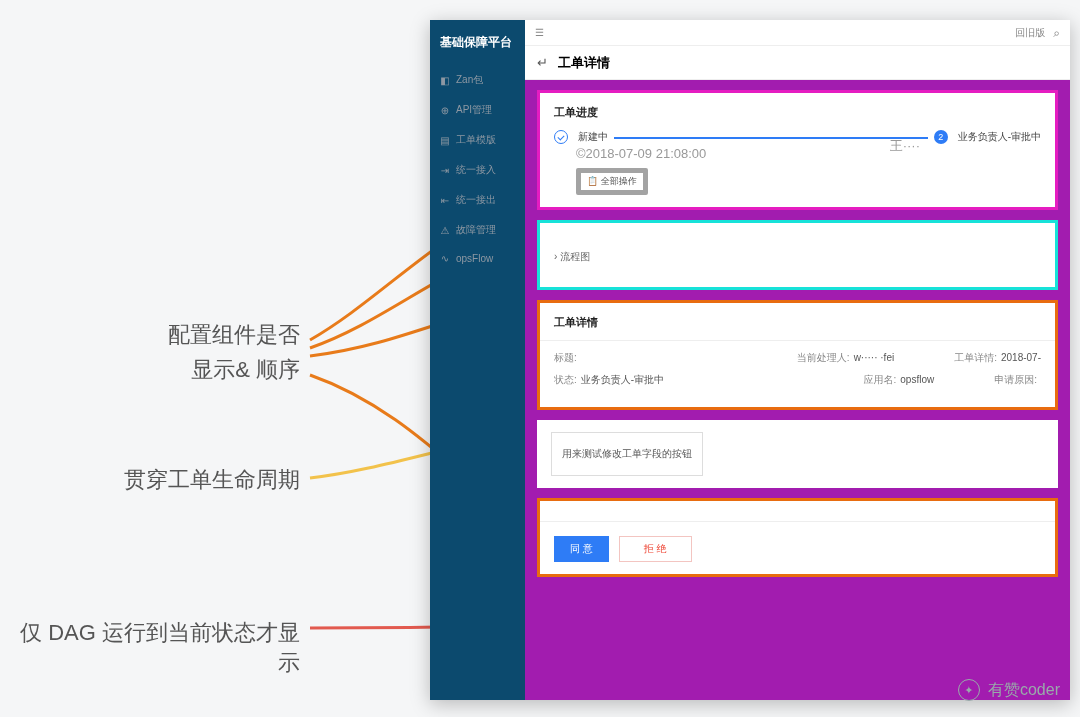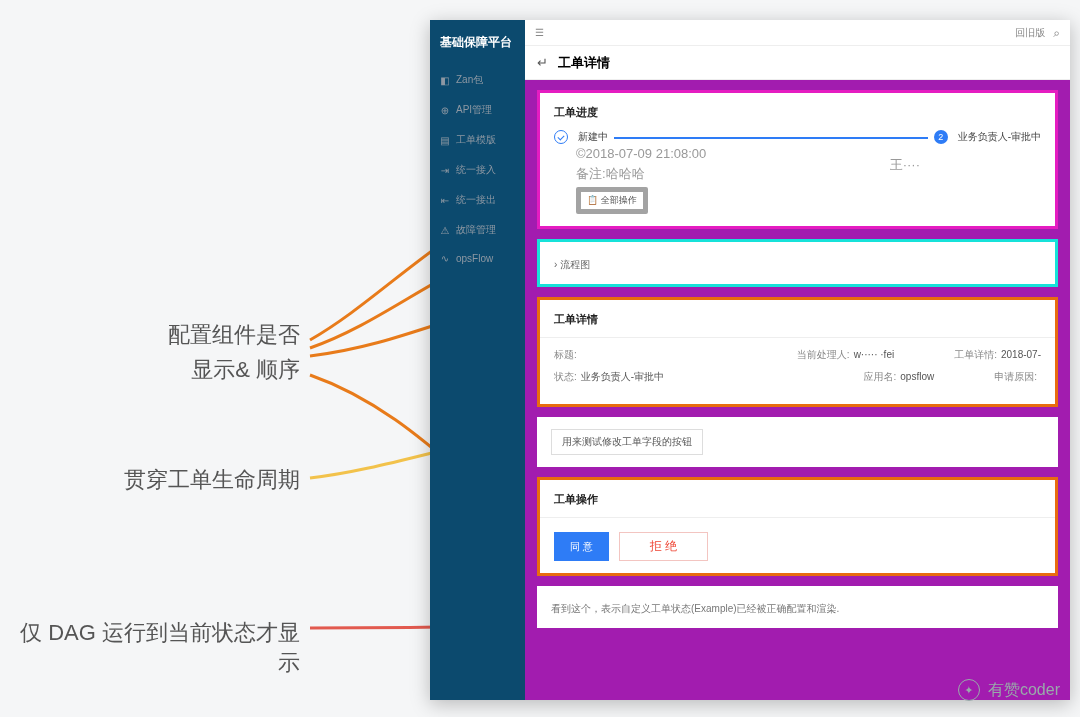--- a/index.html
+++ b/index.html
@@ -29,27 +29,27 @@
   .chk::after { content:""; position:absolute; left:3px; top:4px; width:5px; height:3px; border-left:1.5px solid #2e7cf6; border-bottom:1.5px solid #2e7cf6; transform:rotate(-45deg); }
   .num { width:14px; height:14px; background:#2e7cf6; color:#fff; border-radius:50%; font-size:9px; display:flex; align-items:center; justify-content:center; }
   .step-line { flex:1; height:2px; background:#2e7cf6; margin-top:7px; }
   .step-lbl { font-size:10px; color:#444; margin-left:4px; white-space:nowrap; }
   .sub { font-size:13px; color:#999; margin-left:22px; line-height:1.5; }
   .opbtn { display:inline-block; border:5px solid #a3a3a3; border-radius:2px; font-size:9px; color:#555; padding:2px 6px; margin-top:4px; margin-left:22px; cursor:pointer; }
   .link-expand { font-size:10px; color:#666; cursor:pointer; }
   .detail-row { display:flex; gap:60px; font-size:10px; color:#555; margin-bottom:8px; }
   .detail-row .k { color:#888; margin-right:4px; }
   .note { font-size:10px; color:#777; }
-  .testbtn { display:inline-block; border:1px solid #ddd; font-size:10px; color:#555; padding:5px 10px; cursor:pointer; }
+  .testbtn { display:inline-block; border:1px solid #ddd; font-size:10px; color:#555; padding:14px 10px; cursor:pointer; }
   .op-row { display:flex; align-items:flex-start; gap:8px; }
   .op-row .lbl { font-size:10px; color:#555; margin-top:4px; }
   .op-row textarea { width:300px; height:55px; border:1px solid #ddd; resize:none; font-size:10px; }
   .btns { display:flex; gap:10px; margin-top:14px; }
   .b-primary { background:#2e7cf6; color:#fff; border:none; font-size:10px; padding:2px 16px; cursor:pointer; }
-  .b-danger  { background:#fff; color:#e43; border:1px solid #f3c5c1; font-size:12px; padding:5px 30px; cursor:pointer; }
+  .b-danger  { background:#fff; color:#e43; border:1px solid #f3c5c1; font-size:10px; padding:5px 24px; cursor:pointer; }
   .watermark { position:absolute; right:20px; bottom:16px; display:flex; align-items:center; gap:8px; color:#9aa; font-size:16px; }
   .wm-ic { width:22px; height:22px; border:1.5px solid #9aa; border-radius:50%; display:flex; align-items:center; justify-content:center; font-size:11px; }
 </style>
 </head>
 <body>
 
 <div class="annot ann1" style="white-space:pre-line">配置组件是否
 显示&amp; 顺序</div>
 <div class="annot ann2">贯穿工单生命周期</div>
 <div class="annot ann3">仅 DAG 运行到当前状态才显示</div>
@@ -126,26 +126,25 @@
     <div class="card bord-mag">
       <h4>工单进度</h4>
       <div class="steps">
         <span class="chk"></span>
         <span class="step-lbl">新建中</span>
         <span class="step-line"></span>
         <span class="num">2</span>
         <span class="step-lbl">业务负责人-审批中</span>
       </div>
       <div class="sub">©2018-07-09 21:08:00</div>
-      <div class="sub"><span>备注:</span><span>哈哈哈</span></div>
       <div class="sub" style="position:absolute; right:150px; margin-top:-28px">王····</div>
       <span class="opbtn">📋 <span>全部操作</span></span>
     </div>
 
-    <div class="card bord-cy" style="padding:12px 14px">
+    <div class="card bord-cy" style="padding:23px 14px">
       <span class="link-expand"><span>›</span> <span>流程图</span></span>
     </div>
 
     <div class="card bord-or">
       <h4>工单详情</h4>
       <div style="border-top:1px solid #eee; margin:8px -14px 10px"></div>
       <div class="detail-row">
         <span><span class="k">标题:</span><span></span></span>
         <span style="margin-left:auto"><span class="k">当前处理人:</span><span>w····· ·fei</span></span>
         <span><span class="k">工单详情:</span><span>2018-07-</span></span>
@@ -156,31 +155,27 @@
         <span><span class="k">申请原因:</span><span></span></span>
       </div>
     </div>
 
 
     <div class="card">
       <span class="testbtn">用来测试修改工单字段的按钮</span>
     </div>
 
     <div class="card bord-or">
-      <h4>工单操作</h4>
       <div style="border-top:1px solid #eee; margin:8px -14px 14px"></div>
       <div class="btns">
         <button class="b-primary">同 意</button>
         <button class="b-danger">拒 绝</button>
       </div>
     </div>
 
-    <div class="card">
-      <span class="note">看到这个，表示自定义工单状态(Example)已经被正确配置和渲染.</span>
-    </div>
 
   </div>
 </div>
 
 <div class="watermark">
   <span class="wm-ic">✦</span>
   <span>有赞coder</span>
 </div>
 
 </body></html>

